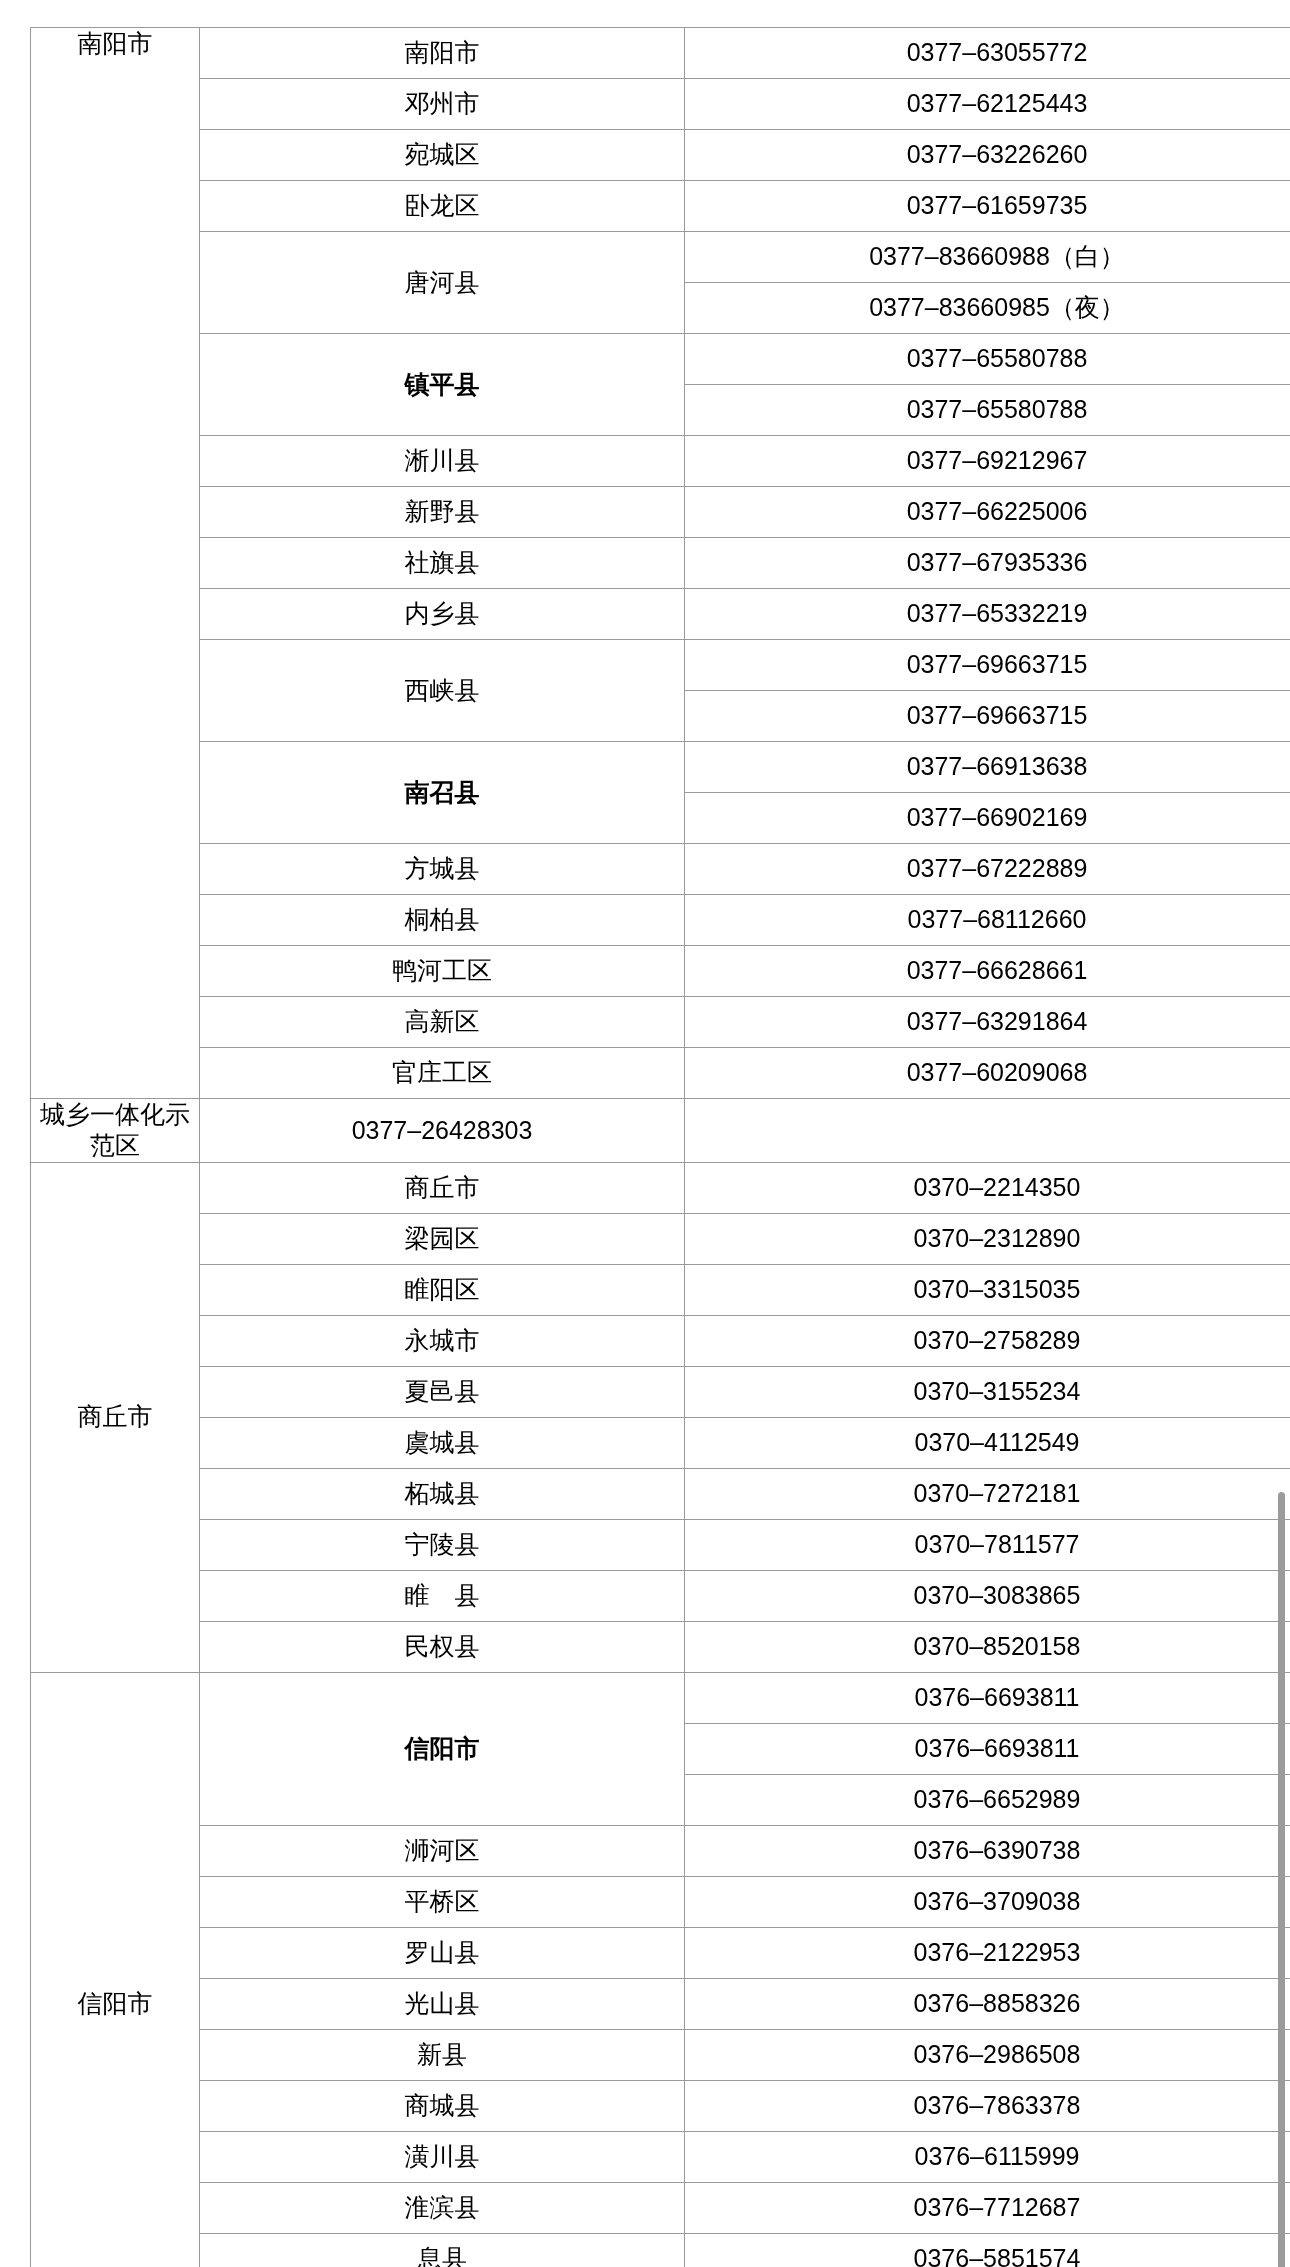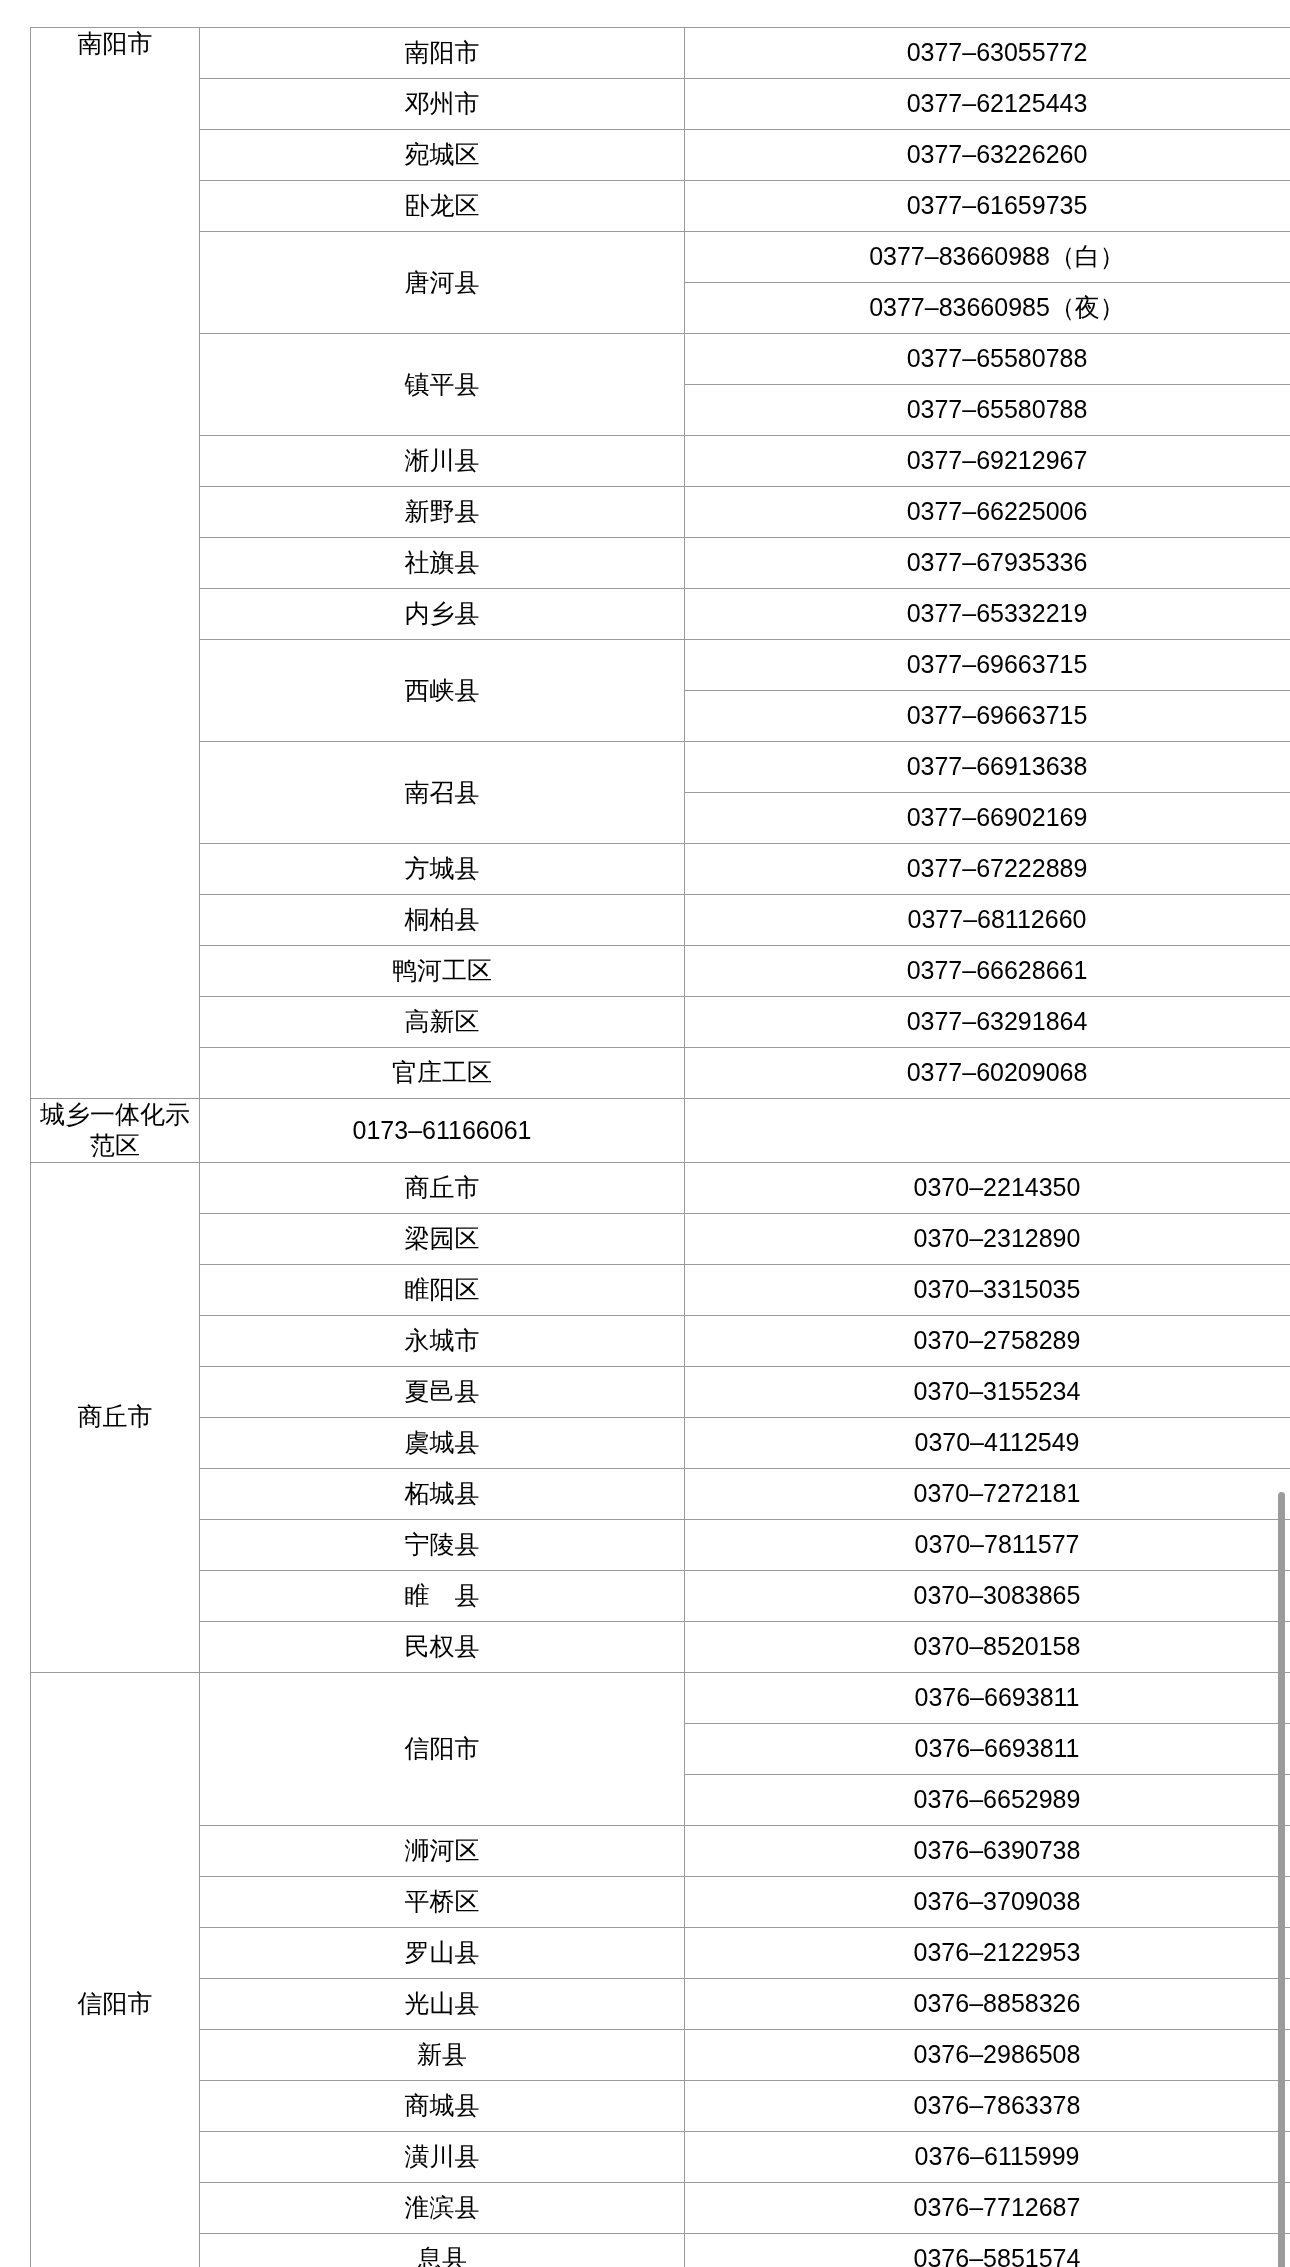--- a/index.html
+++ b/index.html
@@ -56,20 +56,21 @@
     width: 484px;
   }
   td.phone {
     width: 624px;
   }
   td.group-top {
     border-top: 2px solid #000;
   }
   td.group-bottom {
     border-bottom: 2px solid #000;
+    font-weight: bold;
   }
   td.merged {
     vertical-align: top;
     padding-top: 12px;
   }
   .scrollbar {
     position: absolute;
     right: 5px;
     top: 1464px;
     width: 7px;
@@ -161,21 +162,21 @@
       <tr>
         <td class="district">高新区</td>
         <td class="phone">0377–63291864</td>
       </tr>
       <tr>
         <td class="district">官庄工区</td>
         <td class="phone">0377–60209068</td>
       </tr>
       <tr>
         <td class="district">城乡一体化示范区</td>
-        <td class="phone">0173–61166061</td>
+        <td class="phone">0377–26428303</td>
       </tr>
 
       <tr>
         <td class="city group-top" rowspan="10">商丘市</td>
         <td class="district group-top">商丘市</td>
         <td class="phone group-top">0370–2214350</td>
       </tr>
       <tr>
         <td class="district">梁园区</td>
         <td class="phone">0370–2312890</td>

